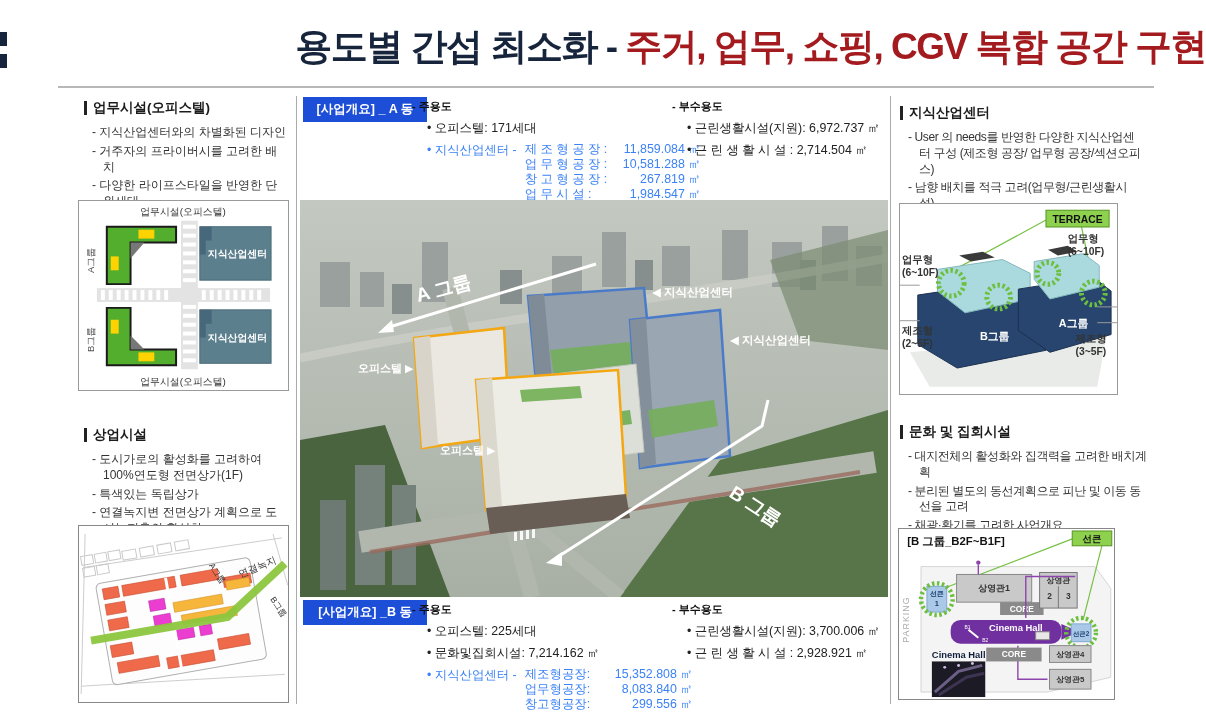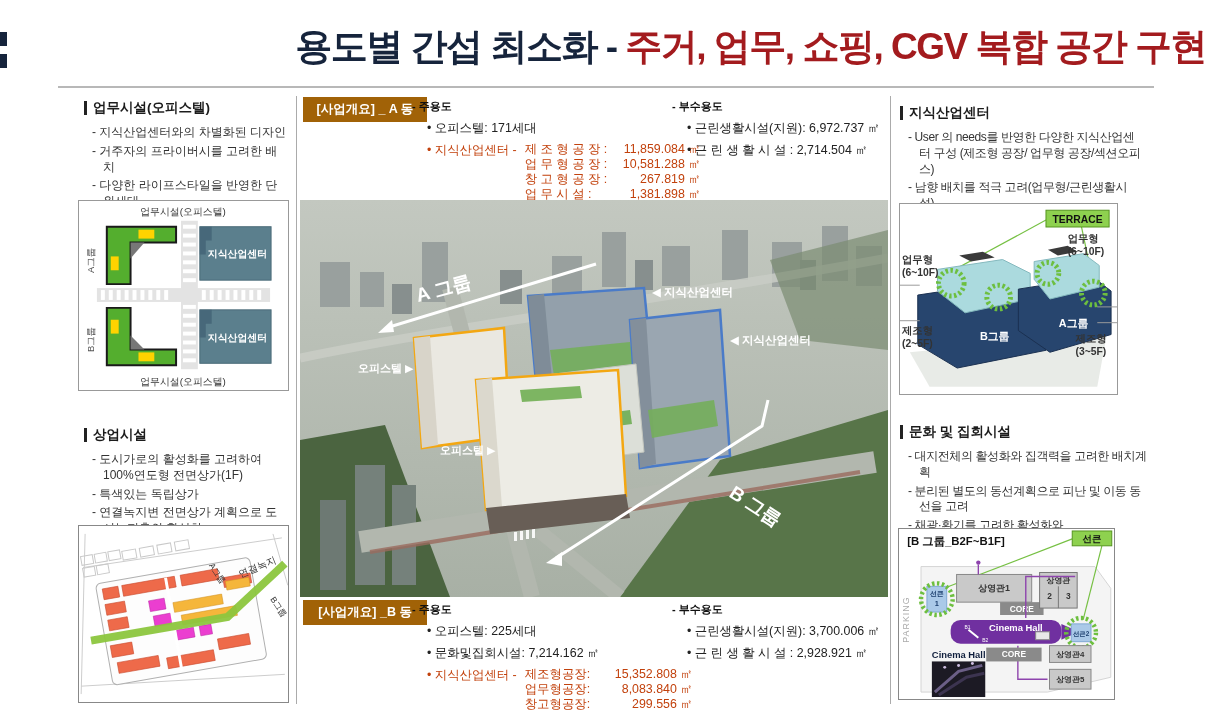--- a/index.html
+++ b/index.html
@@ -16,25 +16,25 @@
   .vline{position:absolute;top:96px;height:608px;width:1px;background:#ababab;}
   
   .sec-title{display:flex;align-items:center;gap:6px;font-size:13.5px;font-weight:bold;color:#1c1c1c;}
   .bar{width:3px;height:14px;background:#222;flex:none;}
   .bullets{list-style:none;margin:8px 0 0 8px;padding:0;font-size:12px;color:#333;line-height:1.32;}
   .bullets li{padding-left:11px;text-indent:-11px;margin-bottom:3px;}
   .sm .bullets{font-size:12px;letter-spacing:-0.4px;}
   .panel{position:absolute;background:#fff;border:1px solid #999;box-sizing:border-box;}
   .panel svg{display:block;width:100%;height:100%;}
   
-  .tag{position:absolute;width:124px;height:25px;line-height:25px;background:#a16207;color:#fff;
+  .tag{position:absolute;width:124px;height:25px;line-height:25px;background:#1d4ed8;color:#fff;
        font-weight:bold;font-size:12.5px;text-align:center;}
   .use-title{font-size:11px;font-weight:bold;color:#111;margin-bottom:6px;}
   .use-item{font-size:12.4px;color:#222;margin:0 0 5px 15px;white-space:nowrap;}
-  .kic-row{display:flex;margin-left:15px;font-size:12.4px;color:#c2410c;}
+  .kic-row{display:flex;margin-left:15px;font-size:12.4px;color:#3b82f6;}
   .kic-prefix{white-space:nowrap;}
   .kic-table{margin-left:8px;width:176px;}
   .krow{display:flex;line-height:1.2;}
   .kl{white-space:pre;}
   .kv{margin-left:auto;text-align:right;white-space:nowrap;}
   .footnote{position:absolute;left:648px;top:700px;width:552px;font-size:11px;color:#444;
             text-align:right;letter-spacing:-0.3px;}
   svg text{font-family:"Liberation Sans","DejaVu Sans",sans-serif;}
 </style>
 </head>
@@ -211,21 +211,21 @@
         <div class="krow">
             <span class="kl">업 무 형 공 장 :</span>
             <span class="kv">10,581.288 ㎡</span>
           </div>
         <div class="krow">
             <span class="kl">창 고 형 공 장 :</span>
             <span class="kv">267.819 ㎡</span>
           </div>
         <div class="krow">
             <span class="kl">업 무 시 설 :</span>
-            <span class="kv">1,381.898 ㎡</span>
+            <span class="kv">1,984.547 ㎡</span>
           </div>
       </div>
     </div>
   </div>
 
   <div class="abs" style="left:672px;top:99px;width:218px;">
     <div class="use-title">- 부수용도</div>
     <div class="use-item">• 근린생활시설(지원): 6,972.737 ㎡</div>
     <div class="use-item">• 근 린 생 활 시 설 : 2,714.504 ㎡</div>
   </div>
@@ -410,21 +410,21 @@
   </div>
 
   <div class="abs sm" style="left:900px;top:423px;width:248px;">
     <div class="sec-title">
         <span class="bar"></span>
         <span>문화 및 집회시설</span>
       </div>
     <ul class="bullets">
       <li>- 대지전체의 활성화와 집객력을 고려한 배치계획</li>
       <li>- 분리된 별도의 동선계획으로 피난 및 이동 동선을 고려</li>
-      <li>- 채광·환기를 고려한 활성화와</li>
+      <li>- 채광·환기를 고려한 사업개요</li>
     </ul>
   </div>
 
   <div class="panel" style="left:898px;top:528px;width:217px;height:172px;border-color:#888;">
     <svg viewBox="0 0 217 172">
       <polygon points="22,38 198,38 214,60 214,150 150,165 22,165" fill="#f4f4f4" stroke="#d4d4d4"></polygon>
       <text x="10" y="115" transform="rotate(-90 10 115)" font-size="9" letter-spacing="1" fill="#aaaaaa">PARKING</text>
       <g stroke="#76c043" stroke-width="1.2">
         <line x1="175" y1="10" x2="40" y2="62"></line>
           <line x1="205" y1="17" x2="186" y2="92"></line>

